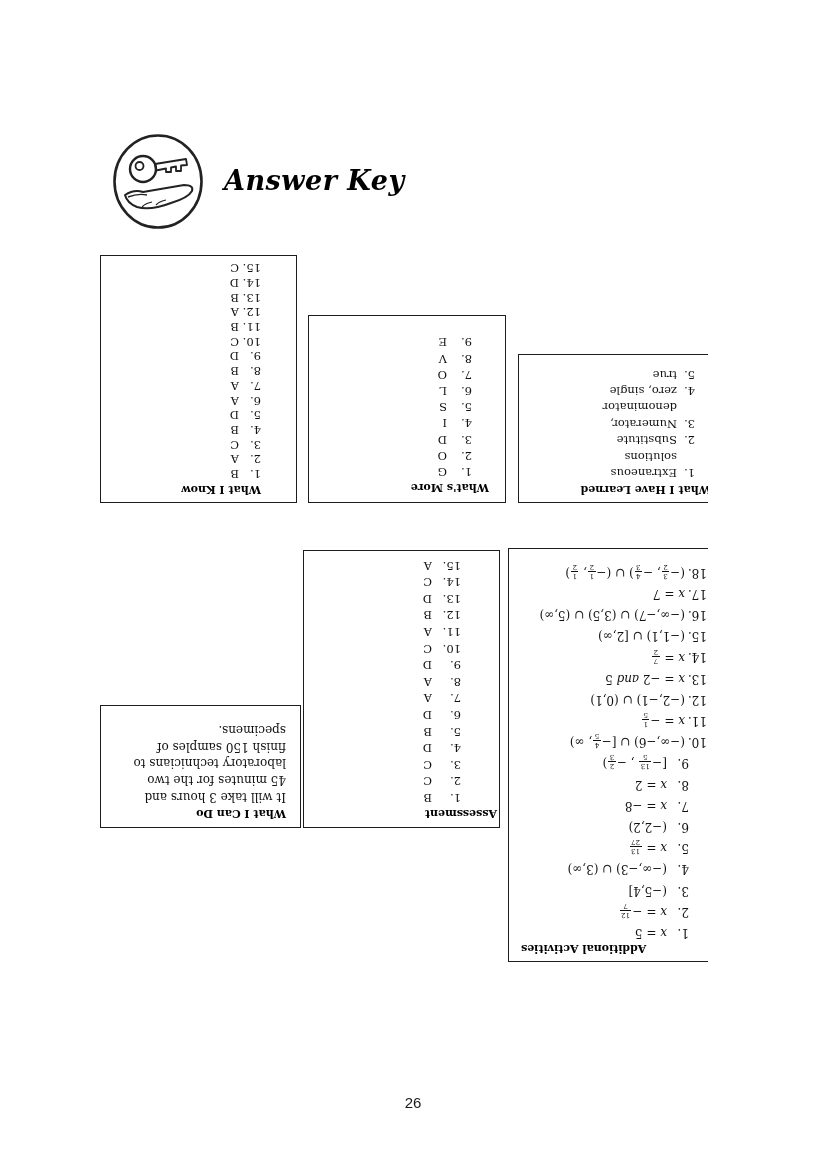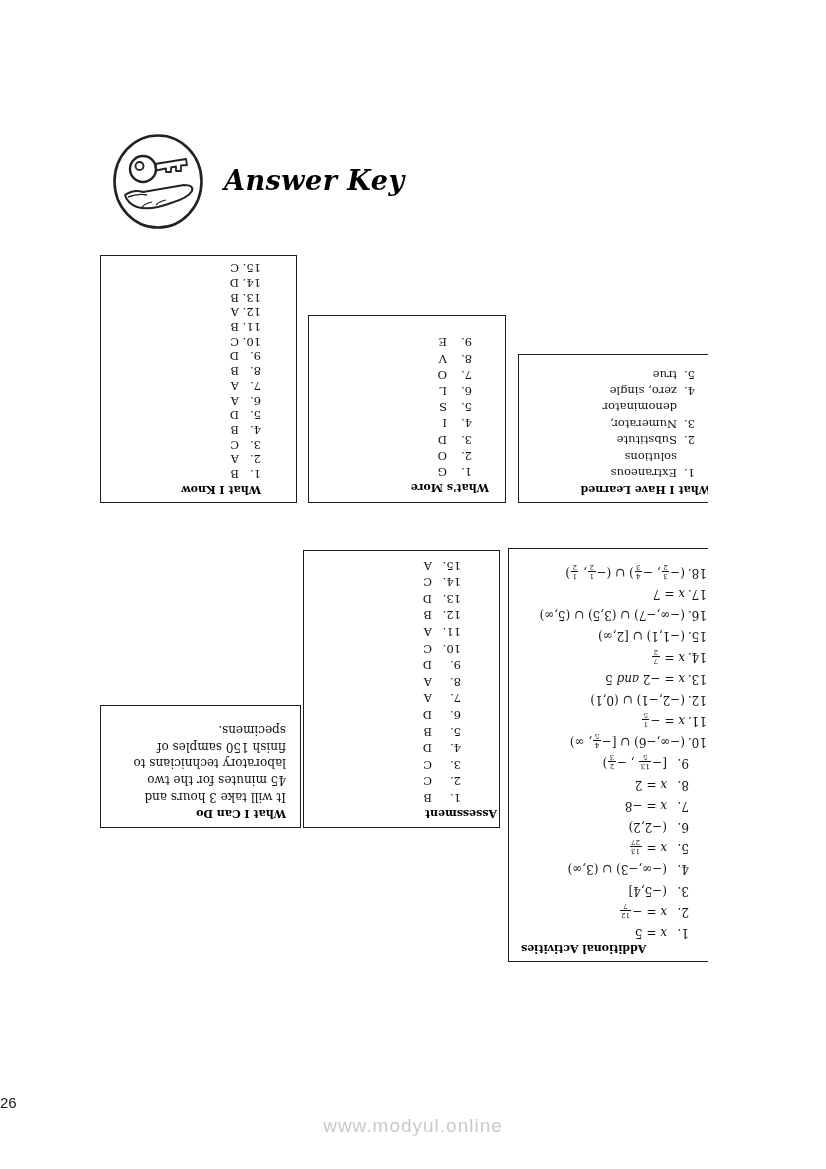--- a/index.html
+++ b/index.html
@@ -52,21 +52,21 @@
   .frac{display:inline-block;text-align:center;font-size:7px;line-height:1.15;
         vertical-align:-0.55em;margin:0 1px;font-style:normal;}
   .frac .ft{display:block;border-bottom:0.8px solid #111;padding:0 1.5px;}
   .frac .fb{display:block;}
 
   
   .box--wicd .content{padding:7px 10px 4px 14px;}
   .box--wicd p{margin:1px 0 0 0;font-size:12px;line-height:16.8px;width:160px;}
 
   
-  .page-num{position:absolute;left:0;top:1094px;width:826px;
+  .page-num{position:absolute;left:0;top:1094px;width:826px;text-align:center;
             font-family:"Liberation Sans","DejaVu Sans",sans-serif;font-size:15px;color:#1a1a1a;}
   .watermark{position:absolute;left:0;top:1115px;width:826px;text-align:center;
              font-family:"Liberation Sans","DejaVu Sans",sans-serif;font-size:19px;
              color:#c9c9c9;letter-spacing:1px;}
 </style>
 </head>
 <body>
 
 <div class="page">
 
@@ -372,15 +372,14 @@
   </div>
 
   <div class="box box--wicd" style="left:100px;top:705px;width:201px;height:123px">
     <div class="content">
       <div class="box-title">What I Can Do</div>
       <p>It will take 3 hours and 45 minutes for the two laboratory technicians to finish 150 samples of specimens.</p>
     </div>
   </div>
 
   <div class="page-num">26</div>
-  <div class="watermark">www.modyul.online</div>
 
 </div>
 
 </body></html>

